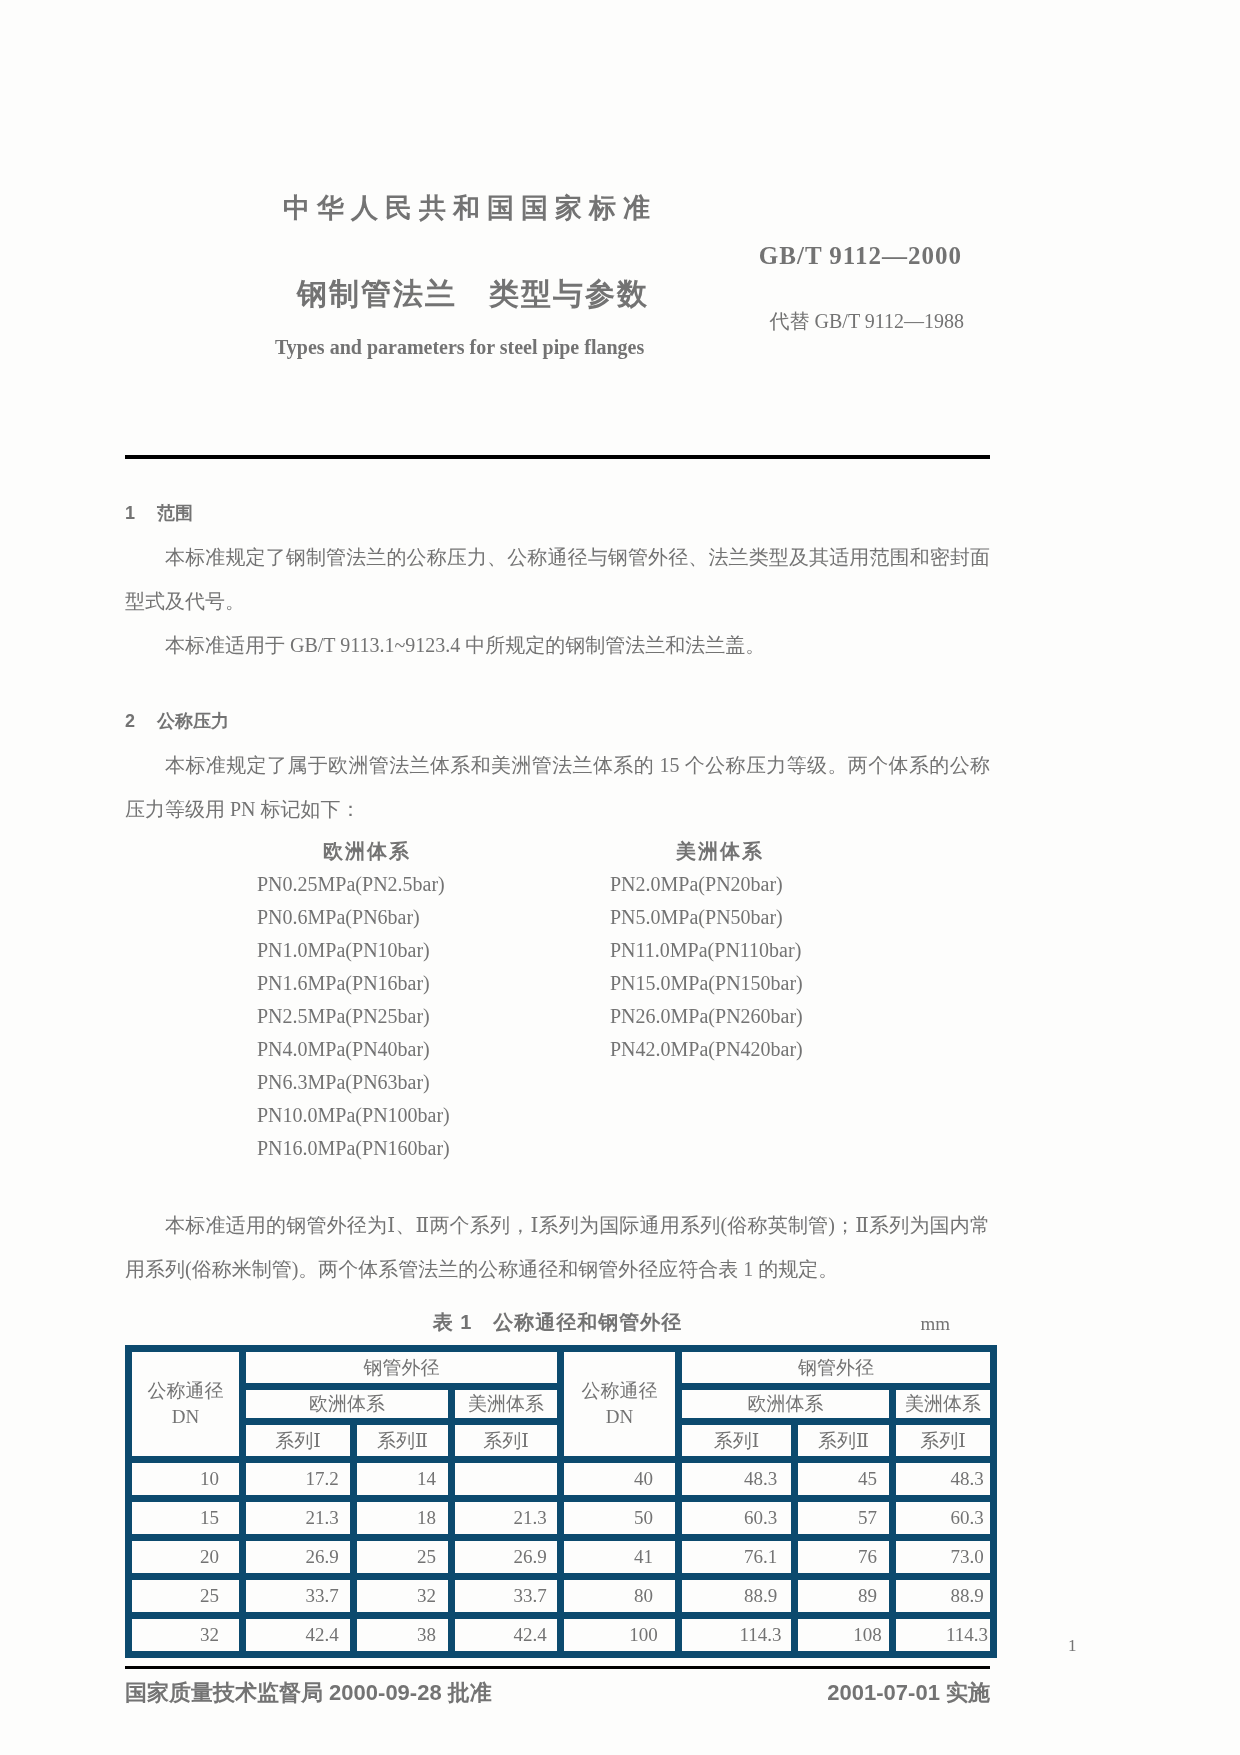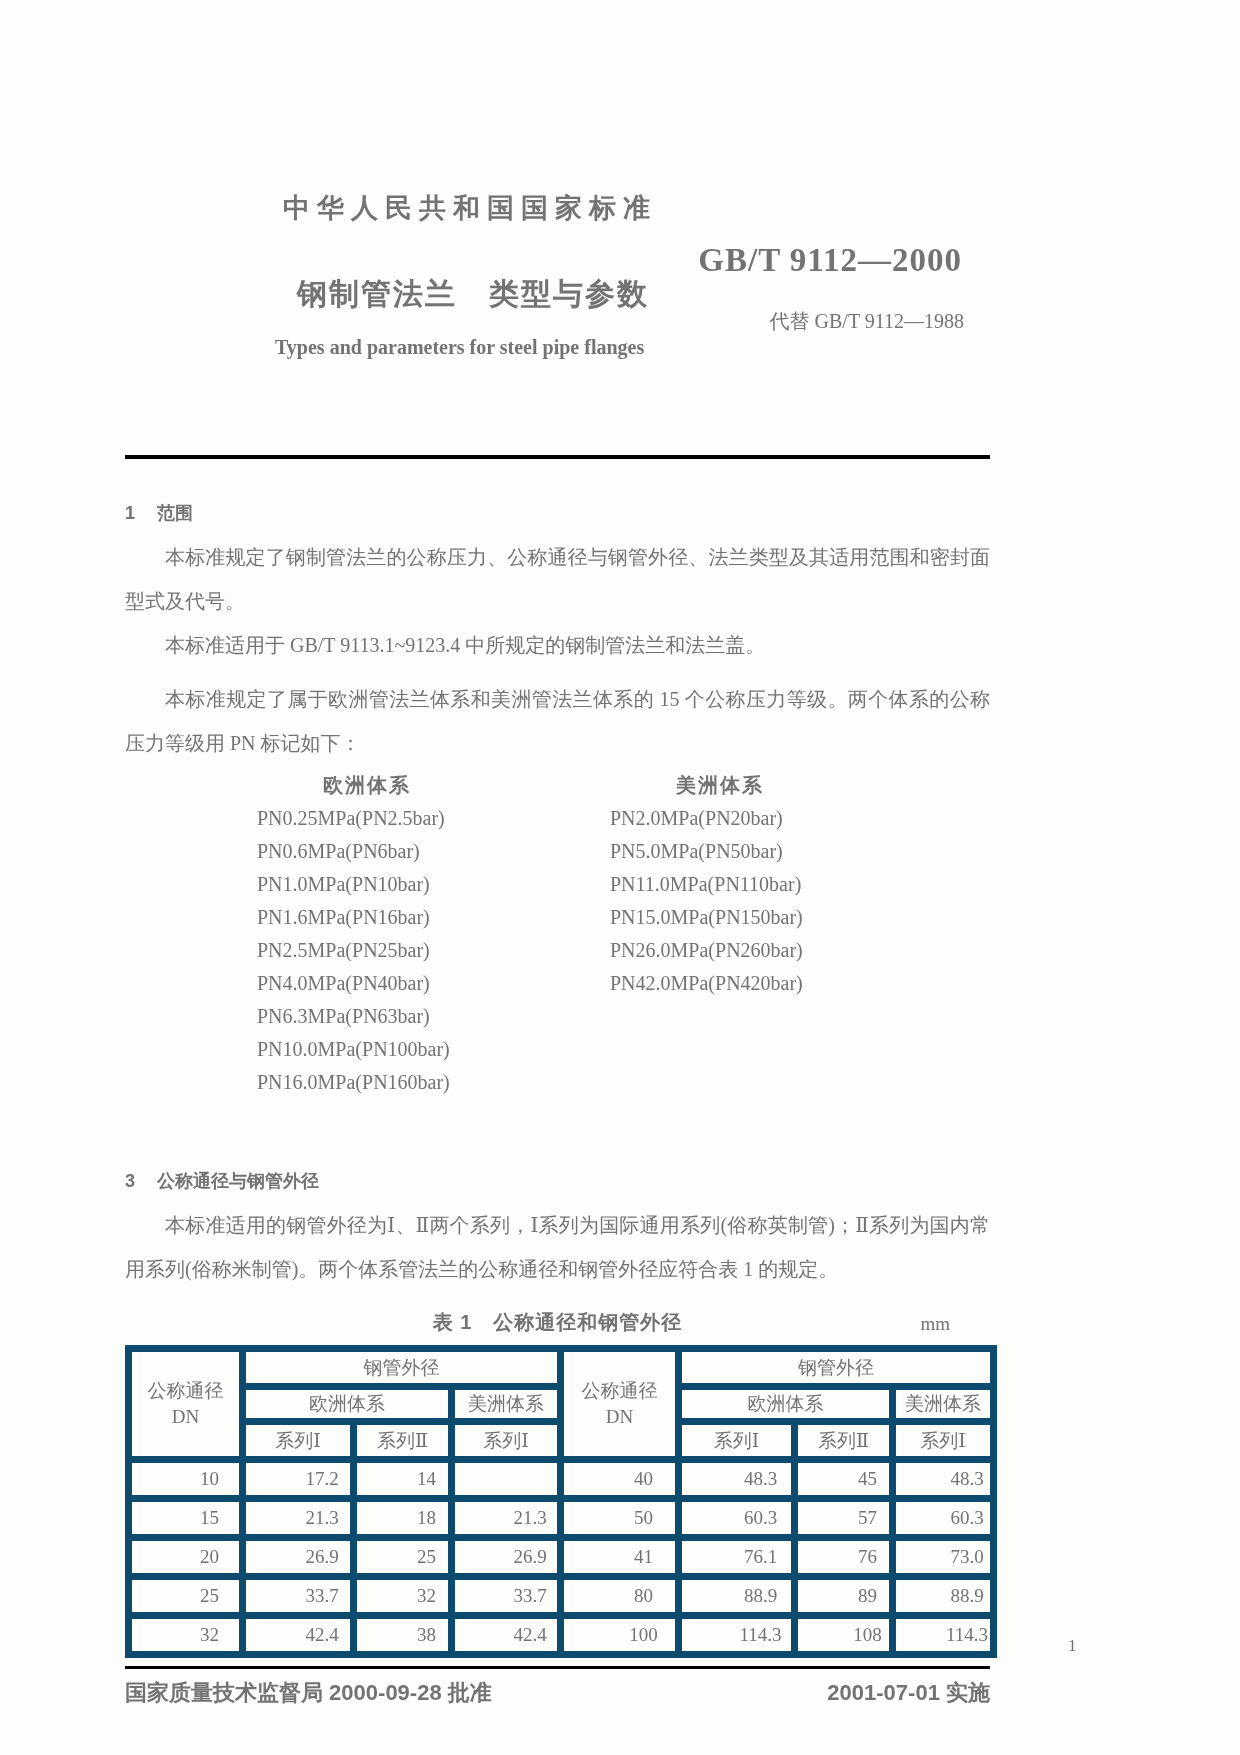--- a/index.html
+++ b/index.html
@@ -17,21 +17,21 @@
 
   
   .doc-header { position:relative; height:265px; margin-top:190px; }
   .std-title {
     position:absolute; top:0; left:158px;
     font-family:"Liberation Sans","DejaVu Sans",sans-serif;
     font-weight:bold; font-size:27px; letter-spacing:7px; white-space:nowrap;
   }
   .std-code {
     position:absolute; top:52px; right:28px;
-    font-weight:bold; font-size:33px; letter-spacing:1px; white-space:nowrap;
+    font-weight:bold; font-size:25px; letter-spacing:1px; white-space:nowrap;
   }
   .doc-title-cn {
     position:absolute; top:84px; left:172px;
     font-family:"Liberation Sans","DejaVu Sans",sans-serif;
     font-weight:bold; font-size:30px; letter-spacing:2px; white-space:nowrap;
   }
   .replaces {
     position:absolute; top:118px; right:26px;
     font-size:20px; white-space:nowrap;
   }
@@ -121,20 +121,23 @@
       <div class="doc-title-en">Types and parameters for steel pipe flanges</div>
     </div>
     <div class="double-rule"></div>
 
     <div class="sec-heading">
       <span class="sec-num">1</span><span>范围</span>
     </div>
     <p class="para">本标准规定了钢制管法兰的公称压力、公称通径与钢管外径、法兰类型及其适用范围和密封面型式及代号。</p>
     <p class="para no-gap">本标准适用于 GB/T 9113.1~9123.4 中所规定的钢制管法兰和法兰盖。</p>
 
+    <div class="sec-heading">
+      <span class="sec-num">2</span><span>公称压力</span>
+    </div>
     <p class="para">本标准规定了属于欧洲管法兰体系和美洲管法兰体系的 15 个公称压力等级。两个体系的公称压力等级用 PN 标记如下：</p>
 
     <div class="pn-wrap">
       <div class="pn-col pn-col-eu">
         <div class="pn-col-header">欧洲体系</div>
         <ul class="pn-list">
           <li>PN0.25MPa(PN2.5bar)</li>
           <li>PN0.6MPa(PN6bar)</li>
           <li>PN1.0MPa(PN10bar)</li>
           <li>PN1.6MPa(PN16bar)</li>
@@ -151,23 +154,20 @@
           <li>PN2.0MPa(PN20bar)</li>
           <li>PN5.0MPa(PN50bar)</li>
           <li>PN11.0MPa(PN110bar)</li>
           <li>PN15.0MPa(PN150bar)</li>
           <li>PN26.0MPa(PN260bar)</li>
           <li>PN42.0MPa(PN420bar)</li>
         </ul>
       </div>
     </div>
 
-    <div class="sec-heading">
-      <span class="sec-num">3</span><span>公称通径与钢管外径</span>
-    </div>
     <p class="para">本标准适用的钢管外径为Ⅰ、Ⅱ两个系列，Ⅰ系列为国际通用系列(俗称英制管)；Ⅱ系列为国内常用系列(俗称米制管)。两个体系管法兰的公称通径和钢管外径应符合表 1 的规定。</p>
 
     <div class="caption-row">
       <div class="tbl-caption">表 1　公称通径和钢管外径</div>
       <div class="unit-label">mm</div>
     </div>
 
     <table class="pipe-table">
       <colgroup>
         <col style="width:114px">

